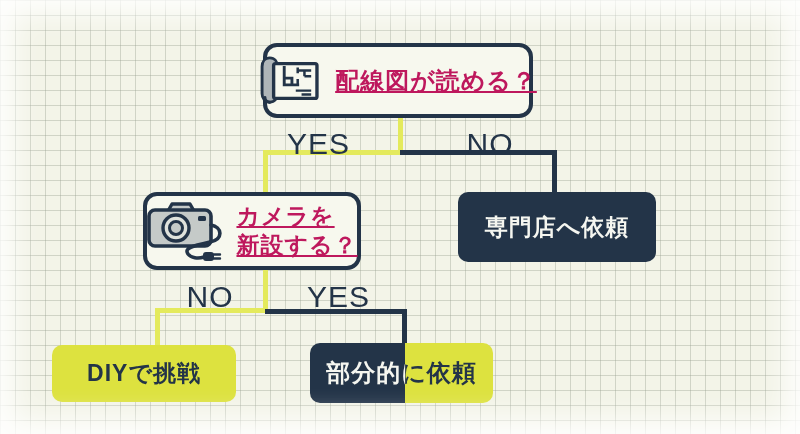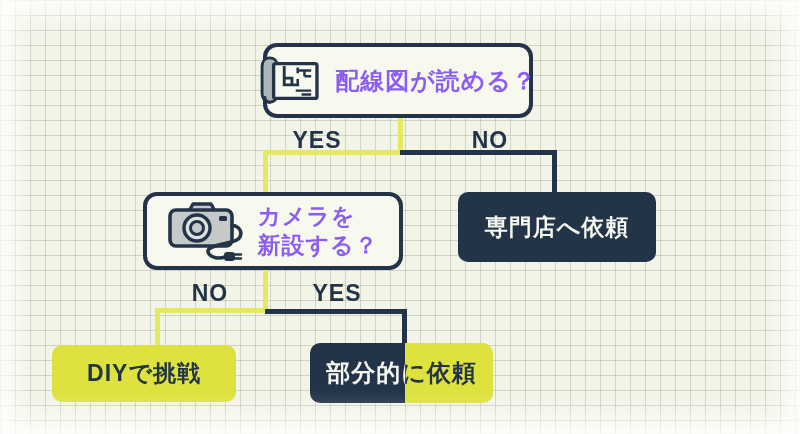--- a/index.html
+++ b/index.html
@@ -21,30 +21,30 @@
   .edge.yellow{background:#e4ea5c;}
   .node{
     position:absolute;z-index:2;display:flex;align-items:center;justify-content:center;
     box-sizing:border-box;
   }
   .question{
     background:#f7f8ee;border:4px solid #233448;border-radius:14px;
     gap:14px;padding:0 10px;
   }
   .q-label{
-    color:#8b5cf6;font-size:24px;font-weight:800;letter-spacing:1px;white-space:nowrap;
+    color:#be185d;font-size:24px;font-weight:800;letter-spacing:1px;white-space:nowrap;text-decoration:underline;
   }
   .q-label.two-line{font-size:23px;line-height:29px;}
   .answer{
     border-radius:10px;font-size:23px;font-weight:800;letter-spacing:1px;
   }
   .answer.dark-box{background:#233448;color:#f5f6f0;}
   .answer.yellow-box{background:#dde23f;color:#233448;}
   .edge-label{
-    position:absolute;z-index:3;color:#233448;font-size:23px;font-weight:700;
+    position:absolute;z-index:3;color:#233448;font-size:30px;font-weight:400;
     width:60px;text-align:center;letter-spacing:1px;
   }
   
   .split-node{position:absolute;z-index:2;}
   .split-half{position:absolute;top:0;bottom:0;}
   .split-half.dark{left:0;width:52%;background:#233448;border-radius:10px 0 0 10px;}
   .split-half.yellow{right:0;width:48%;background:#dde23f;border-radius:0 10px 10px 0;}
   .split-text{
     position:absolute;inset:0;display:flex;align-items:center;justify-content:center;
     font-size:24px;font-weight:800;letter-spacing:1px;
@@ -82,21 +82,21 @@
         <path d="M11,49 C8,49 6,47 6,44" fill="none" stroke="#233448" stroke-width="3" stroke-linecap="round"></path>
         <rect x="15" y="9" width="45" height="36" rx="2" fill="#f7f8ee" stroke="#233448" stroke-width="3.5"></rect>
         <path d="M26,13 L26,31 M26,24 L34,24 M34,24 L34,31 M26,31 L40,31" fill="none" stroke="#233448" stroke-width="3" stroke-linecap="square"></path>
         <path d="M40,13 L40,19 M40,25 L40,31 M40,16 L54,16 M47,16 L47,22 M47,22 L54,22" fill="none" stroke="#233448" stroke-width="2.6"></path>
         <path d="M38,37 L54,37 M44,41 L54,41" fill="none" stroke="#233448" stroke-width="2.4"></path>
       </svg>
     </span>
     <span class="q-label">配線図が読める？</span>
   </div>
 
-  <div class="node question" style="left:143px;top:192px;width:260px;height:78px;gap:10px;">
+  <div class="node question" style="left:143px;top:192px;width:218px;height:78px;gap:10px;">
     <span class="icon-wrap">
       <svg width="80" height="68" viewBox="0 0 80 68">
         <path d="M22,14 L26,7 L44,7 L48,14 Z" fill="#c5cac8" stroke="#233448" stroke-width="3.4" stroke-linejoin="round"></path>
         <rect x="3" y="13" width="62" height="36" rx="6" fill="#c5cac8" stroke="#233448" stroke-width="3.6"></rect>
         <circle cx="30" cy="31" r="13" fill="#dfe2dc" stroke="#233448" stroke-width="3.4"></circle>
         <circle cx="30" cy="31" r="6.5" fill="#c5cac8" stroke="#233448" stroke-width="3"></circle>
         <rect x="52" y="19" width="8" height="5" rx="1.5" fill="#233448"></rect>
         <path d="M65,28 C76,30 78,42 64,45 C46,49 38,51 42,57 C45,61 52,62 58,60" fill="none" stroke="#233448" stroke-width="3.6" stroke-linecap="round"></path>
         <rect x="57" y="55" width="11" height="9" rx="3" fill="#233448"></rect>
         <path d="M68,57.5 L74,57.5 M68,61.5 L74,61.5" stroke="#233448" stroke-width="2.4" stroke-linecap="round"></path>

